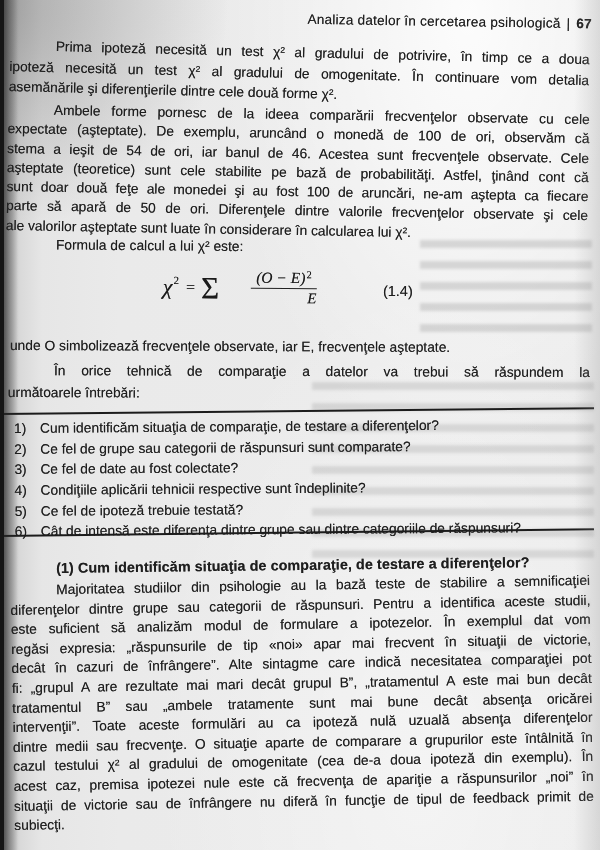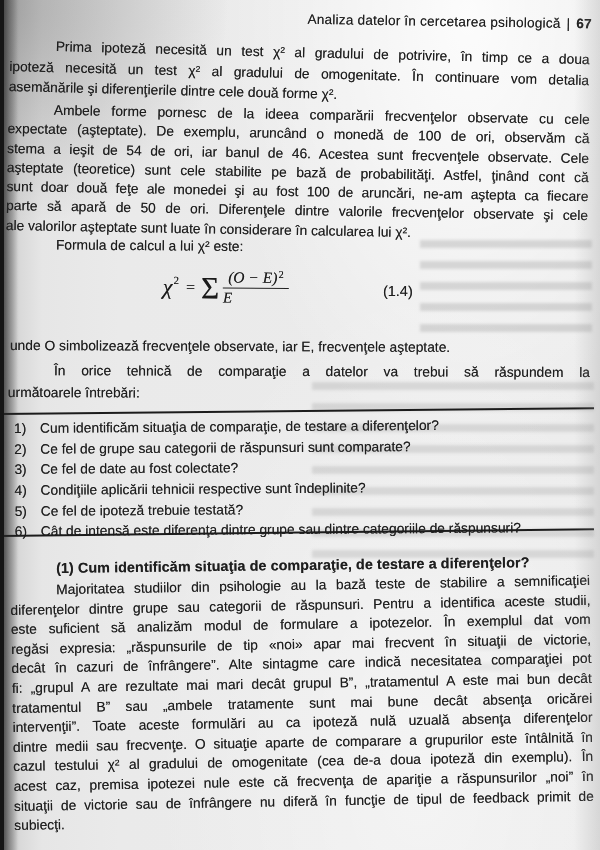--- a/index.html
+++ b/index.html
@@ -41,21 +41,21 @@
   .p1 { top:36px; left:10px; width:580px; font-size:13.8px; line-height:20.5px; transform:rotate(1.4deg); }
   .p2 { top:100px; left:8px; width:582px; font-size:13.8px; line-height:19.3px; transform:rotate(1.0deg); }
   .fintro { top:237px; left:10px; width:580px; font-size:13.8px; transform:rotate(.5deg); }
 
   .eq { top:268px; left:163px; display:flex; align-items:center; transform:rotate(.5deg);
     font-family:"Liberation Serif", serif; color:#1b1b1b; }
   .eq .chi { font-style:italic; font-size:22px; }
   .eq .sup { font-size:11px; position:relative; top:-7px; margin-left:1px; }
   .eq .eqs { margin:0 6px 0 7px; font-size:16px; }
   .eq .sigma { font-size:31px; line-height:1; margin-right:4px; }
-  .frac { display:inline-flex; flex-direction:column; align-items:flex-start; }
+  .frac { display:inline-flex; flex-direction:column; align-items:flex-end;margin-left:28px; }
   .frac .num { border-bottom:1.5px solid #222; padding:0 5px 1px; font-style:italic; font-size:15.5px; }
   .frac .num .sup { top:-5px; font-size:10.5px; font-style:normal; }
   .frac .den { font-style:italic; font-size:15px; padding-top:1px; }
   .eqnum { top:283px; left:383px; font-size:14.5px; transform:rotate(.4deg); }
 
   .unde { top:338px; left:10px; width:580px; font-size:13.8px; transform:rotate(.25deg); }
   .pq { top:360px; left:8px; width:582px; font-size:13.8px; line-height:21.5px; transform:rotate(.2deg); }
 
   .rule { position:absolute; z-index:2; left:0; width:594px; height:2px; background:#1c1c1c; transform-origin:0 0; }
   .rule.r1 { top:413px; transform:rotate(-.55deg); }

